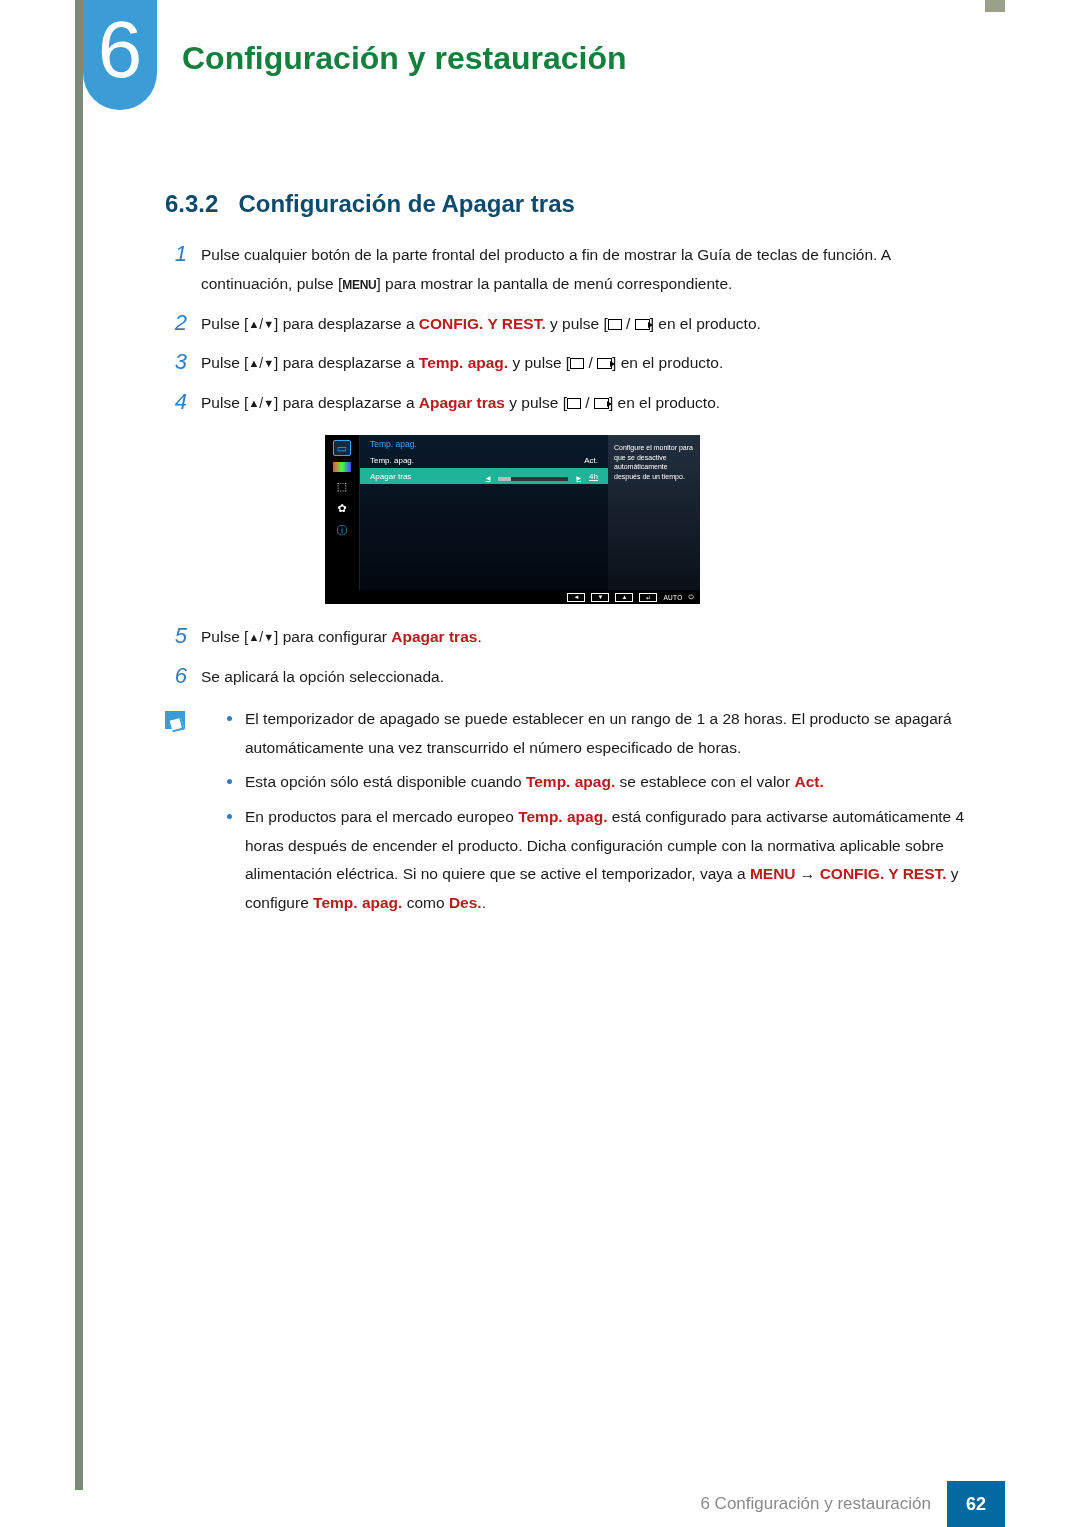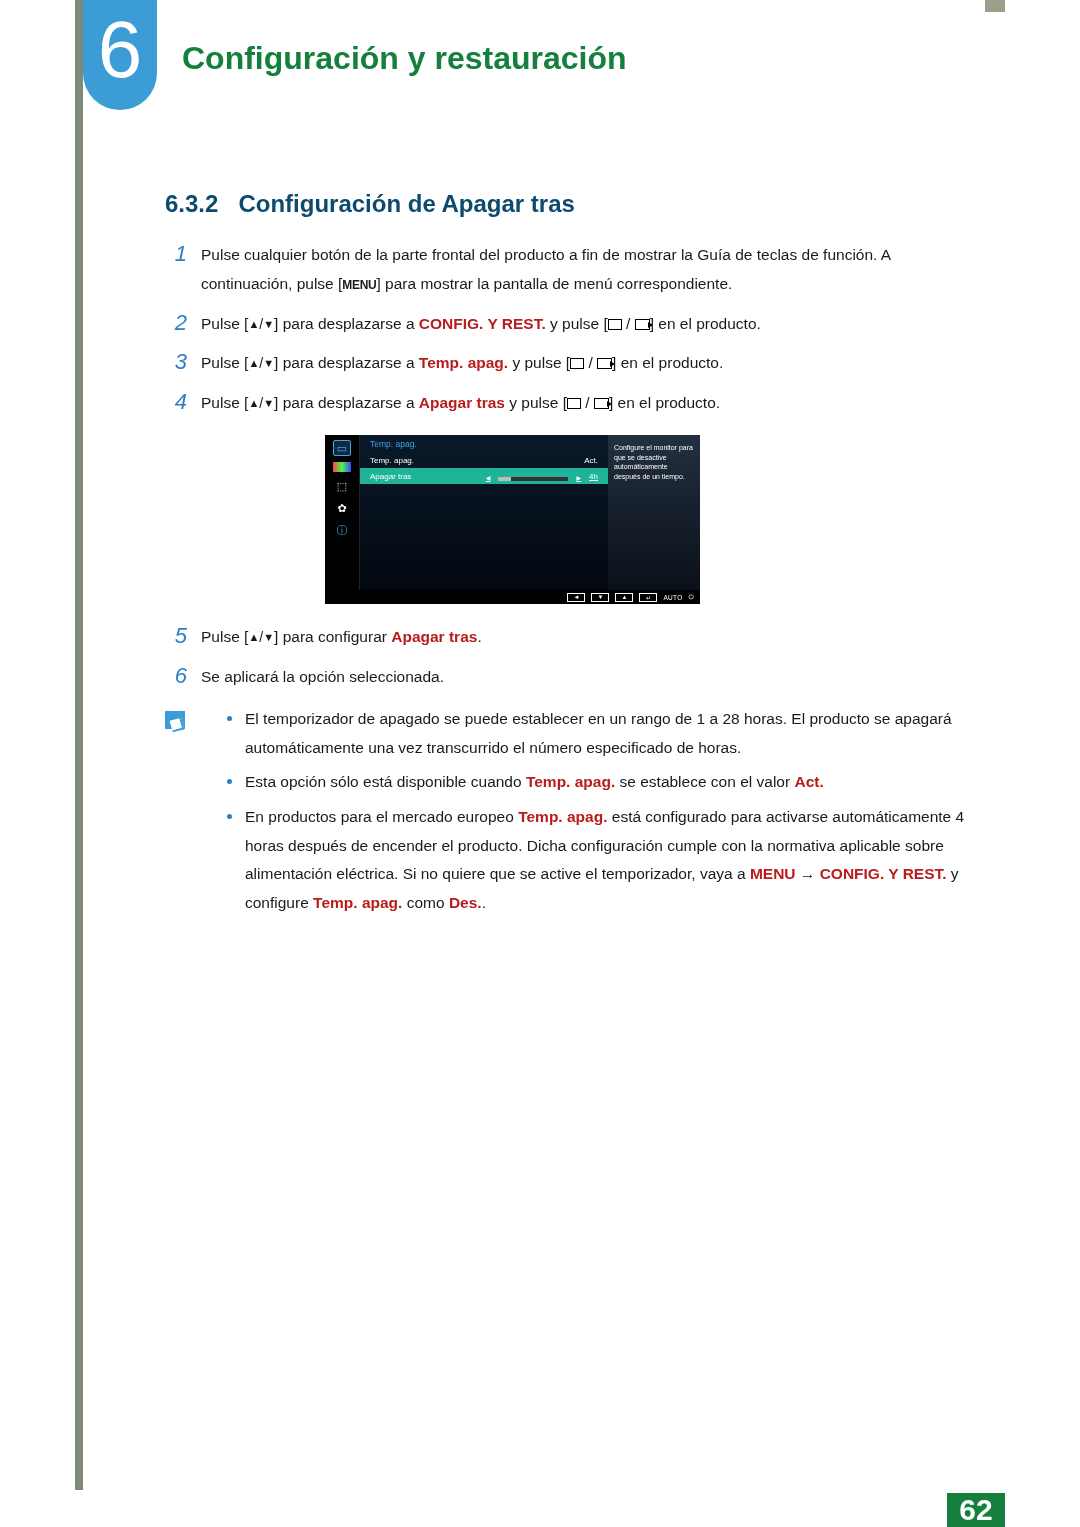--- a/index.html
+++ b/index.html
@@ -241,23 +241,23 @@
     display: flex;
     justify-content: flex-end;
     align-items: stretch;
   }
   .footer-text {
     color: #8a8a8a;
     font-size: 17px;
     padding: 13px 16px;
   }
   .footer-page {
-    background: #15803d;
-    color: #fff;
-    font-size: 30px;
+    background: #0369a1;
+    color: #fff;
+    font-size: 18px;
     font-weight: bold;
     width: 58px;
     display:flex; align-items:center; justify-content:center;
   }
   .footer-stub {
     width: 75px;
     background: #fff;
   }
 </style>
 </head>
@@ -359,15 +359,16 @@
         <span>Esta opción sólo está disponible cuando </span><span class="hl">Temp. apag.</span><span> se establece con el valor </span><span class="hl">Act.</span>
       </li>
       <li>
         <span>En productos para el mercado europeo </span><span class="hl">Temp. apag.</span><span> está configurado para activarse automáticamente 4 horas después de encender el producto. Dicha configuración cumple con la normativa aplicable sobre alimentación eléctrica. Si no quiere que se active el temporizador, vaya a </span><span class="hl">MENU</span><span> → </span><span class="hl">CONFIG. Y REST.</span><span> y configure </span><span class="hl">Temp. apag.</span><span> como </span><span class="hl">Des.</span><span>.</span>
       </li>
     </ul>
   </div>
 </div>
 
 <div class="footer">
+  <div class="footer-text">6 Configuración y restauración</div>
   <div class="footer-page">62</div>
   <div class="footer-stub"></div>
 </div>
 
 </body></html>

